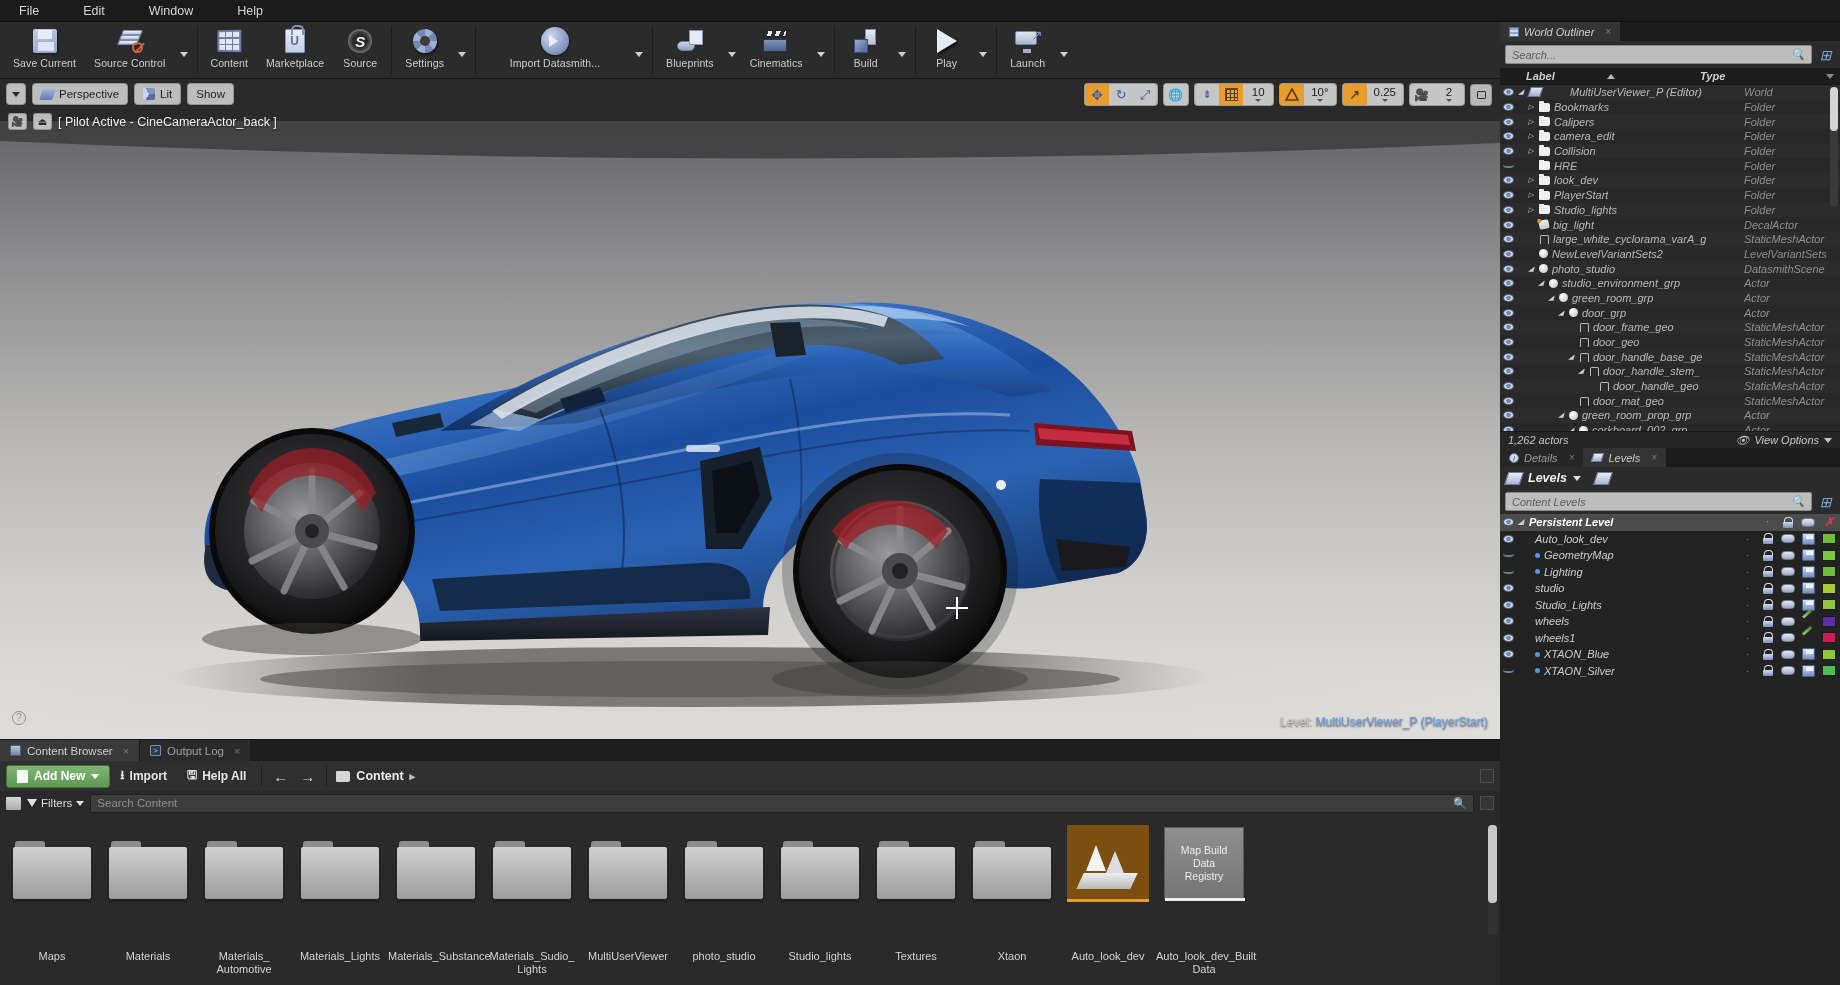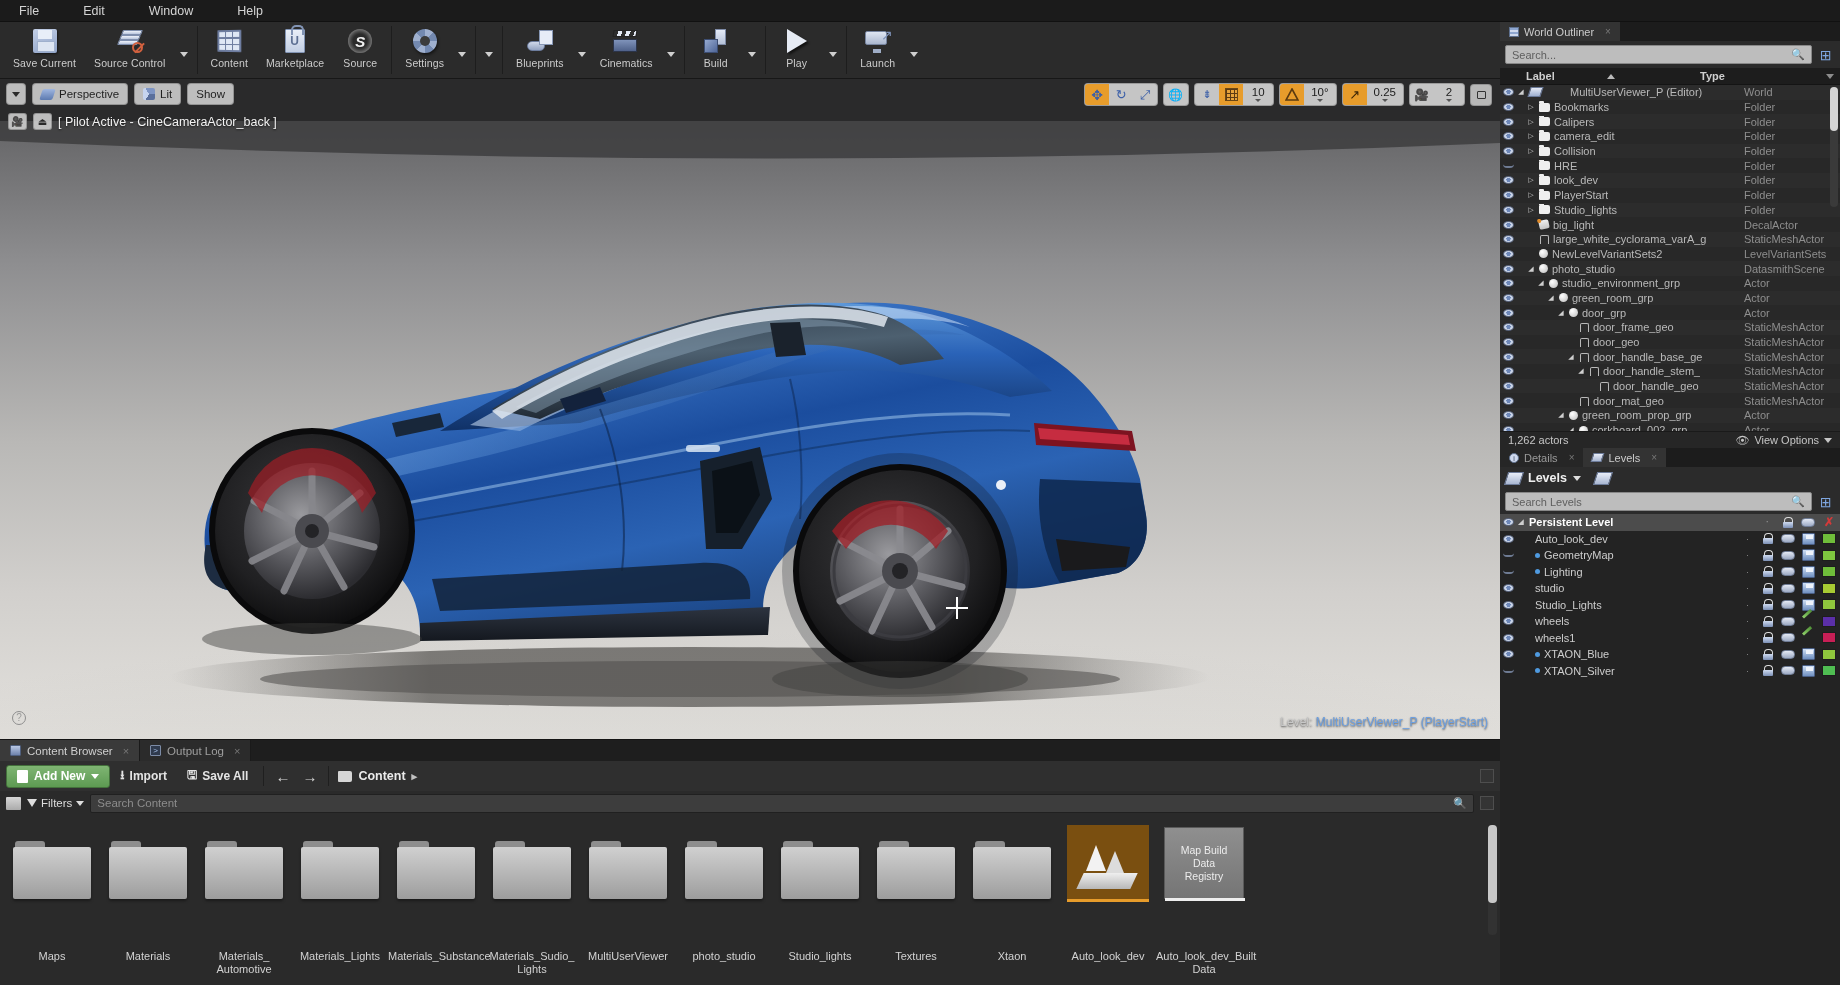--- a/index.html
+++ b/index.html
@@ -151,21 +151,21 @@
   .mapicon{width:56px;height:48px;position:relative;margin-bottom:8px;}
   .mapicon .p1{position:absolute;left:6px;top:2px;width:0;height:0;border-left:10px solid transparent;border-right:10px solid transparent;border-bottom:26px solid #f2f2f2;}
   .mapicon .p2{position:absolute;left:26px;top:8px;width:0;height:0;border-left:9px solid transparent;border-right:9px solid transparent;border-bottom:22px solid #dcdcdc;}
   .mapicon .base{position:absolute;left:0;bottom:2px;width:54px;height:16px;background:linear-gradient(#efefef,#b8b8b8);transform:skewX(-25deg) ;}
   .mbdr{width:80px;height:72px;background:linear-gradient(#8f8f8f,#757575);border:1px solid #5a5a5a;display:flex;align-items:center;justify-content:center;text-align:center;color:#ececec;font-size:10.5px;line-height:13px;padding:0 4px;position:relative;}
   .mbdr .wbar{position:absolute;left:0;bottom:-3px;width:80px;height:3px;background:#eee;}
   .cb-vscroll{position:absolute;right:3px;top:10px;width:9px;height:110px;background:#323232;border-radius:4px;}
   .cb-vscroll i{display:block;width:9px;height:78px;background:#c9c9c9;border-radius:4px;}
 
   
-  .right { position:absolute; left:1500px; top:22px; width:340px; bottom:0; background:#232323;}
+  .right { position:absolute; left:1500px; top:22px; width:340px; bottom:0; background:#232323;font-style:italic;}
   .panel-tabrow { height:19px; display:flex; align-items:flex-end; background:#1c1c1c;}
   .ptab { display:flex;align-items:center;gap:5px;height:19px;padding:0 9px;font-size:11px;color:#ccc;background:#333;cursor:default;}
   .ptab.off{background:#262626;color:#9a9a9a;}
   .ptab .x{font-size:10px;color:#787878;margin-left:6px;}
   .ico-outliner{width:10px;height:10px;background:repeating-linear-gradient(#8ea6d0 0 2px,#cfd9ee 2px 4px);border:1px solid #5f718f;}
   .ico-details{width:10px;height:10px;border-radius:50%;background:#cfd9ee;border:1px solid #5f718f;color:#2b3a55;font-size:7px;text-align:center;line-height:9px;}
   .ico-levels{width:11px;height:9px;background:linear-gradient(#e8edf8,#a9b7d2);transform:skewX(-18deg);border:1px solid #6d7c9a;}
 
   .searchrow { display:flex; align-items:center; gap:4px; padding:4px 5px; background:#2b2b2b;}
   .search-in { flex:1; height:19px; background:#bdbdbd; border:1px solid #888; border-radius:2px; display:flex; align-items:center; padding:0 6px; color:#5e5e5e; font-size:11px;}
@@ -289,20 +289,26 @@
     <div class="tb-btn">
       <div class="tb-ico">
           <div class="ico-gear"></div>
         </div>
       <div class="tb-lbl">Settings</div>
     </div>
     <div class="tb-arrow">
         <div class="caret-d"></div>
       </div>
     <div class="tb-sep"></div>
+    <div class="tb-btn" style="min-width:150px">
+      <div class="tb-ico">
+          <div class="ico-datasmith"></div>
+        </div>
+      <div class="tb-lbl">Import Datasmith...</div>
+    </div>
     <div class="tb-arrow">
         <div class="caret-d"></div>
       </div>
     <div class="tb-sep"></div>
     <div class="tb-btn">
       <div class="tb-ico">
           <div class="ico-bp">
             <div class="pad"></div>
             <div class="sheet"></div>
           </div>
@@ -645,21 +651,21 @@
         <div class="doc"></div>
         <span>Add New</span>
         <div class="caret-d" style="margin-top:0;border-top-color:#fff"></div>
       </div>
       <div class="cbt-btn">
         <span>⭳</span>
         <span>Import</span>
       </div>
       <div class="cbt-btn">
         <span>🖫</span>
-        <span>Save All</span>
+        <span>Help All</span>
       </div>
       <div class="cb-sep"></div>
       <div class="nav-arrow">←</div>
       <div class="nav-arrow">→</div>
       <div class="cb-sep"></div>
       <div class="crumb">
         <div class="fold"></div>
         <span>Content</span>
         <span class="arr">▸</span>
       </div>
@@ -1130,21 +1136,21 @@
 
     <div class="lv-head">
       <div class="ico-levels" style="width:16px;height:13px"></div>
       <span class="lv-title">Levels</span>
       <div class="lv-caret"></div>
       <div class="ico-levels" style="width:16px;height:13px;margin-left:8px"></div>
     </div>
 
     <div class="searchrow" style="padding:3px 5px">
       <div class="search-in">
-        <span>Search Levels</span>
+        <span>Content Levels</span>
         <span class="mag">🔍</span>
       </div>
       <div class="plusbtn">⊞</div>
     </div>
 
     <div id="levels-list">
         <div class="lvrow sel">
           <div class="eye">
             <i></i>
           </div>

